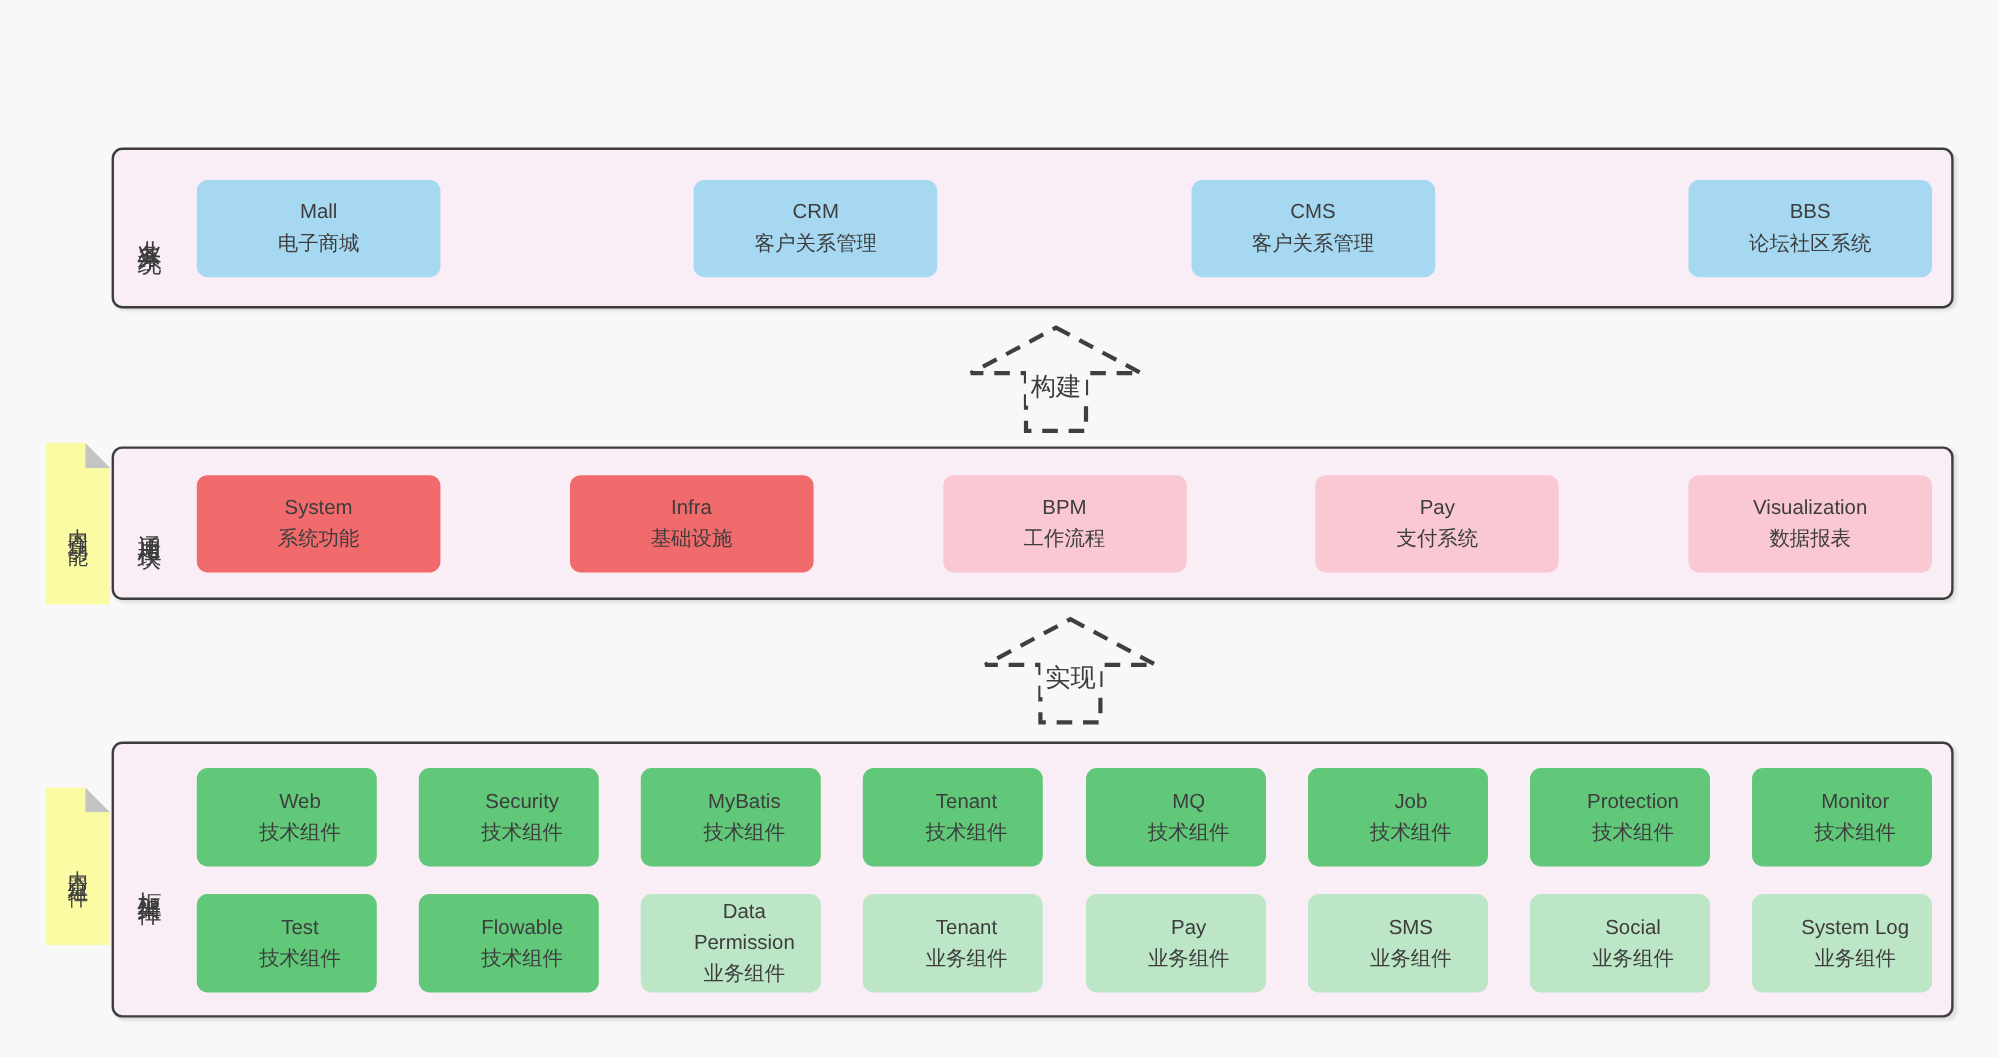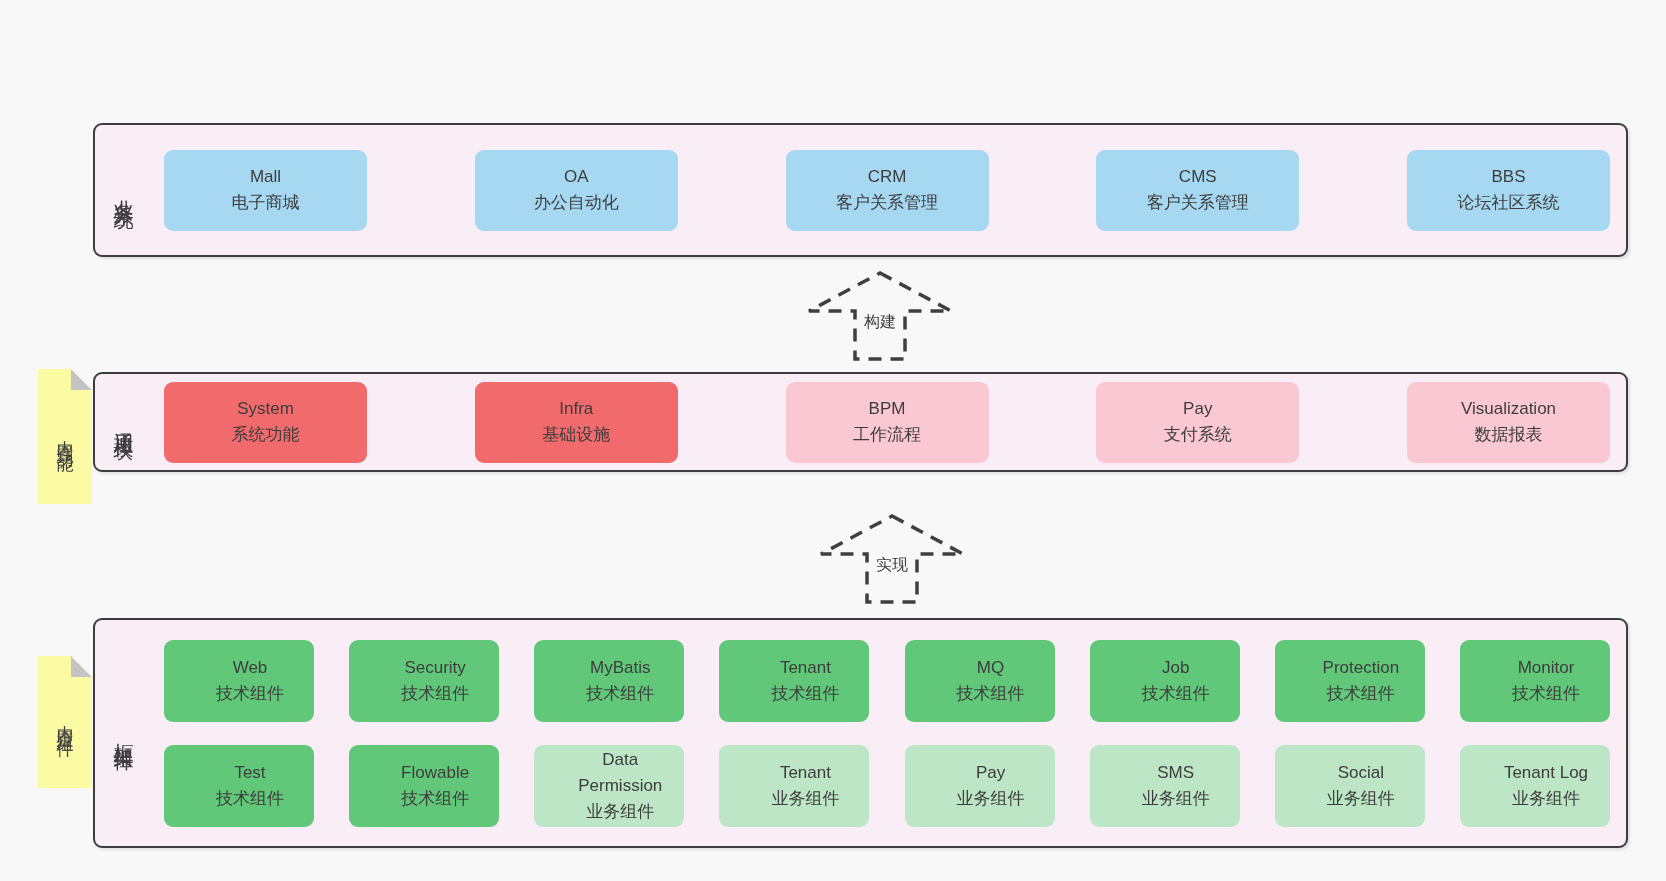--- a/index.html
+++ b/index.html
@@ -4,21 +4,21 @@
 <style>
   html,body{margin:0;padding:0;background:#f8f8f8;}
   .canvas{position:relative;width:1666px;height:881px;background:var(--page_bg,#f8f8f8);
           font-family:"Liberation Sans","DejaVu Sans",sans-serif;color:var(--text,#3d3d3d);overflow:hidden;}
 
   
   .band{position:absolute;left:93px;width:1535px;background:var(--band_bg,#f9edf6);
         border:2px solid var(--border,#3d3d3d);border-radius:9px;box-sizing:border-box;
         display:flex;align-items:center;padding:0 16px;box-shadow:2px 2px 3px rgba(0,0,0,.10);}
   .band-1{top:123px;height:134px;}
-  .band-2{top:372px;height:100px;}
+  .band-2{top:372px;height:128px;}
   .band-3{top:618px;height:230px;}
 
   .vlabel{writing-mode:vertical-rl;text-orientation:upright;font-size:20px;letter-spacing:3px;
           color:var(--text,#3d3d3d);margin-right:26px;flex:0 0 auto;white-space:nowrap;}
 
   .boxes-row{flex:1;display:flex;justify-content:space-between;align-items:center;gap:24px;}
   .rows-col{flex:1;display:flex;flex-direction:column;gap:23px;}
 
   
   .box{border-radius:9px;display:flex;flex-direction:column;justify-content:center;align-items:center;
@@ -42,38 +42,34 @@
           background:var(--fold,#c4c4c4);clip-path:polygon(0 0,100% 100%,0 100%);}
   .sticky .vtext{writing-mode:vertical-rl;text-orientation:upright;font-size:17px;letter-spacing:5px;
           color:var(--text,#3d3d3d);white-space:nowrap;}
 
   
   .arrow{position:absolute;width:150px;height:92px;}
   .arrow-1{left:805px;top:270px;}
   .arrow-2{left:817px;top:513px;}
   .arrow svg{position:absolute;inset:0;}
   .arrow .arrow-label{position:absolute;left:50%;top:56%;transform:translate(-50%,-50%);
-          background:var(--page_bg,#f8f8f8);padding:2px 4px;font-size:16px;color:var(--text,#3d3d3d);
+          background:var(--page_bg,#f8f8f8);padding:2px 4px;font-size:21px;color:var(--text,#3d3d3d);
           white-space:nowrap;}
 </style>
 </head>
 <body>
 
 <div class="canvas">
 
   <div class="band band-1">
     <div class="vlabel">业务系统</div>
     <div class="boxes-row">
       <div class="box t-blue">
         <div class="box-name">Mall</div>
         <div class="box-desc">电子商城</div>
-      </div>
-      <div class="box t-blue">
-        <div class="box-name">OA</div>
-        <div class="box-desc">办公自动化</div>
       </div>
       <div class="box t-blue">
         <div class="box-name">CRM</div>
         <div class="box-desc">客户关系管理</div>
       </div>
       <div class="box t-blue">
         <div class="box-name">CMS</div>
         <div class="box-desc">客户关系管理</div>
       </div>
       <div class="box t-blue">
@@ -193,20 +189,20 @@
         </div>
         <div class="box t-lightgreen">
           <div class="box-name">SMS</div>
           <div class="box-desc">业务组件</div>
         </div>
         <div class="box t-lightgreen">
           <div class="box-name">Social</div>
           <div class="box-desc">业务组件</div>
         </div>
         <div class="box t-lightgreen">
-          <div class="box-name">Tenant Log</div>
+          <div class="box-name">System Log</div>
           <div class="box-desc">业务组件</div>
         </div>
       </div>
     </div>
   </div>
 
 </div>
 
 </body></html>

